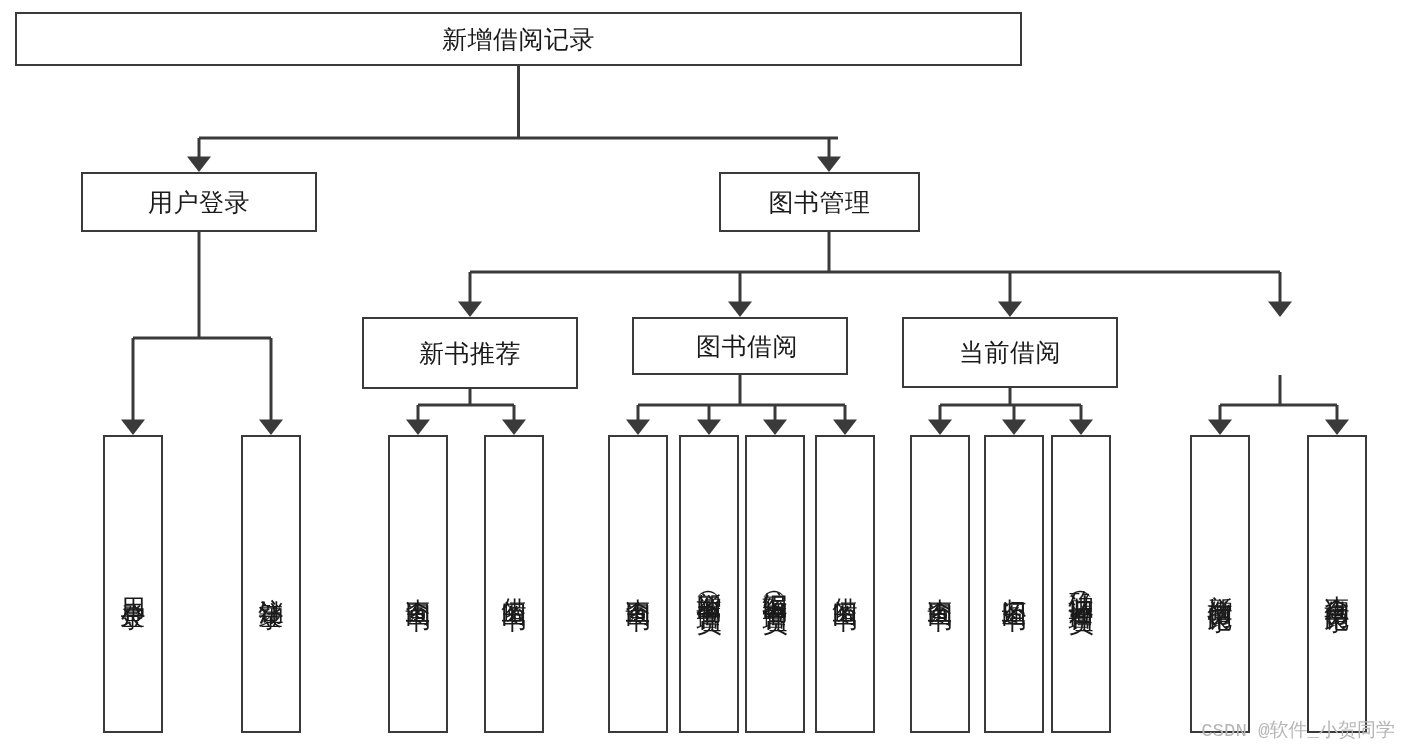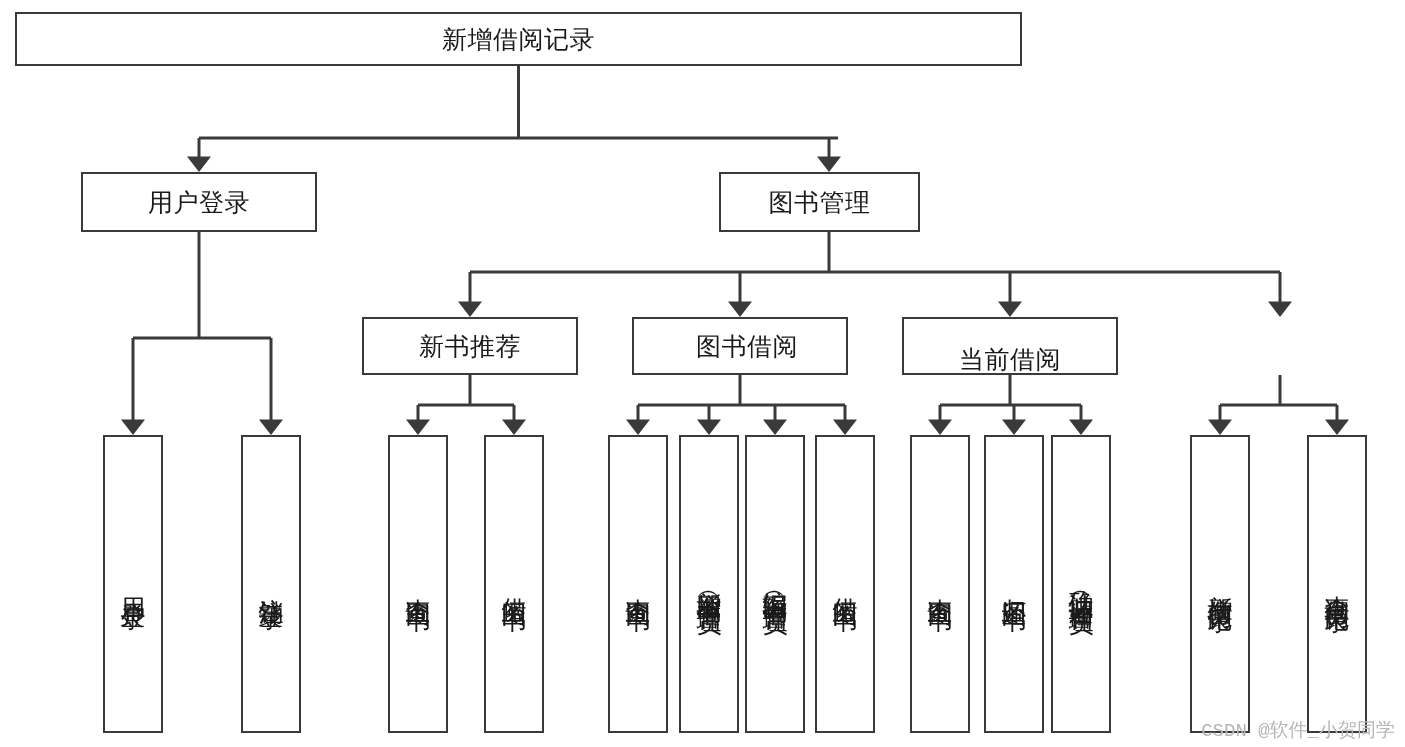--- a/index.html
+++ b/index.html
@@ -120,27 +120,27 @@
     <span class="label">新增借阅记录</span>
   </div>
 
   <div class="node horiz" style="left:81px; top:172px; width:236px; height:60px;">
     <span class="label">用户登录</span>
   </div>
   <div class="node horiz" style="left:719px; top:172px; width:201px; height:60px;">
     <span class="label">图书管理</span>
   </div>
 
-  <div class="node horiz" style="left:362px; top:317px; width:216px; height:58px;">
+  <div class="node horiz" style="left:362px; top:317px; width:216px; height:72px;">
     <span class="label">新书推荐</span>
   </div>
   <div class="node horiz" style="left:632px; top:317px; width:216px; height:58px;padding-left:14px;">
     <span class="label">图书借阅</span>
   </div>
-  <div class="node horiz" style="left:902px; top:317px; width:216px; height:58px;align-items:flex-end;">
+  <div class="node horiz" style="left:902px; top:317px; width:216px; height:71px;">
     <span class="label">当前借阅</span>
   </div>
 
   <div class="node vert" style="left:103px; top:435px; width:60px; height:298px;">
     <span class="label">用户登录</span>
   </div>
   <div class="node vert" style="left:241px; top:435px; width:60px; height:298px;">
     <span class="label">注销登录</span>
   </div>
   <div class="node vert" style="left:388px; top:435px; width:60px; height:298px;">

